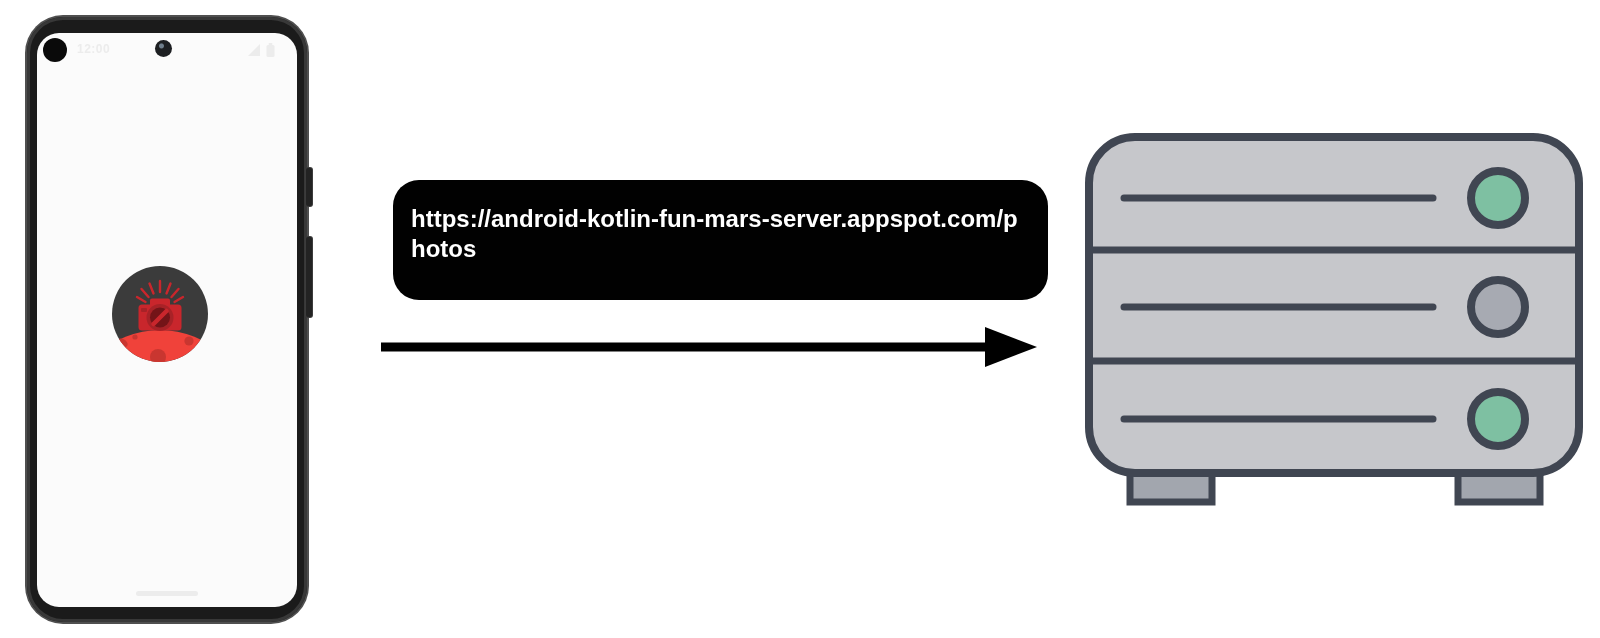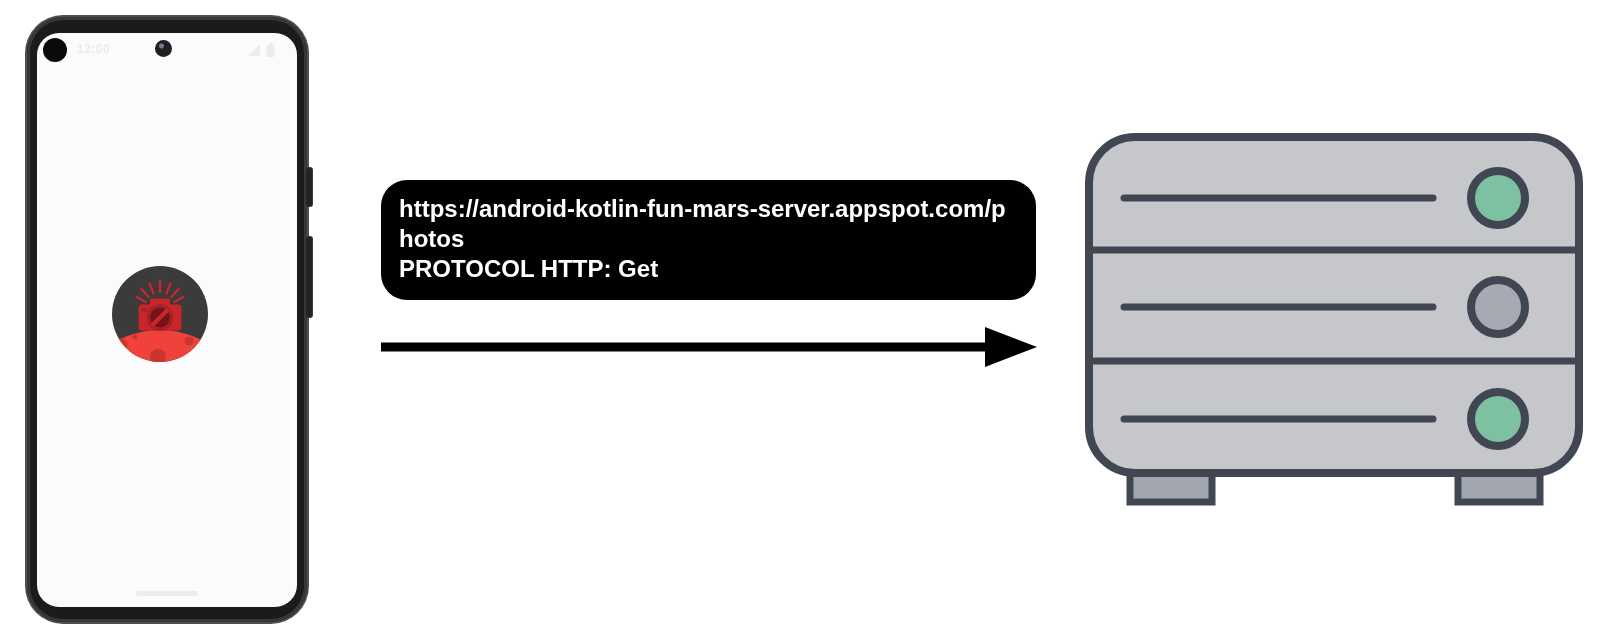--- a/index.html
+++ b/index.html
@@ -39,23 +39,23 @@
   }
   .status-icons{position:absolute;right:22px;top:10px;display:flex;gap:3px;align-items:center;}
   .home-indicator{
     position:absolute;left:99px;bottom:11px;width:62px;height:5px;border-radius:3px;
     background:#ececec;
   }
   .app-icon-wrap{position:absolute;left:73px;top:231px;width:100px;height:100px;}
 
   
   .bubble{
-    position:absolute;left:381px;top:180px;width:655px;height:120px;
+    position:absolute;left:393px;top:180px;width:655px;height:120px;
     background:var(--bubble-bg,#000);border-radius:26px;box-sizing:border-box;
-    padding:14px 18px 0 18px;
+    padding:24px 18px 0 18px;
     color:var(--bubble-text,#fff);font-weight:bold;font-size:24px;line-height:30px;
   }
   .bubble .url{word-break:break-all;}
 
   
   .arrow-wrap{position:absolute;left:375px;top:320px;width:672px;height:54px;}
 
   
   .server-wrap{position:absolute;left:1070px;top:110px;width:520px;height:400px;}
 </style>
@@ -126,21 +126,20 @@
           </g>
         </svg>
       </div>
 
       <div class="home-indicator"></div>
     </div>
   </div>
 
   <div class="bubble">
     <div class="url">https://android-kotlin-fun-mars-server.appspot.com/photos</div>
-    <div class="protocol">PROTOCOL HTTP: Get</div>
   </div>
 
   <div class="arrow-wrap">
     <svg width="672" height="54" viewBox="0 0 672 54">
       <line x1="6" y1="27" x2="614" y2="27" stroke="var(--arrow,#000)" stroke-width="9"></line>
       <polygon points="610,7 662,27 610,47" fill="var(--arrow,#000)"></polygon>
     </svg>
   </div>
 
   <div class="server-wrap">

